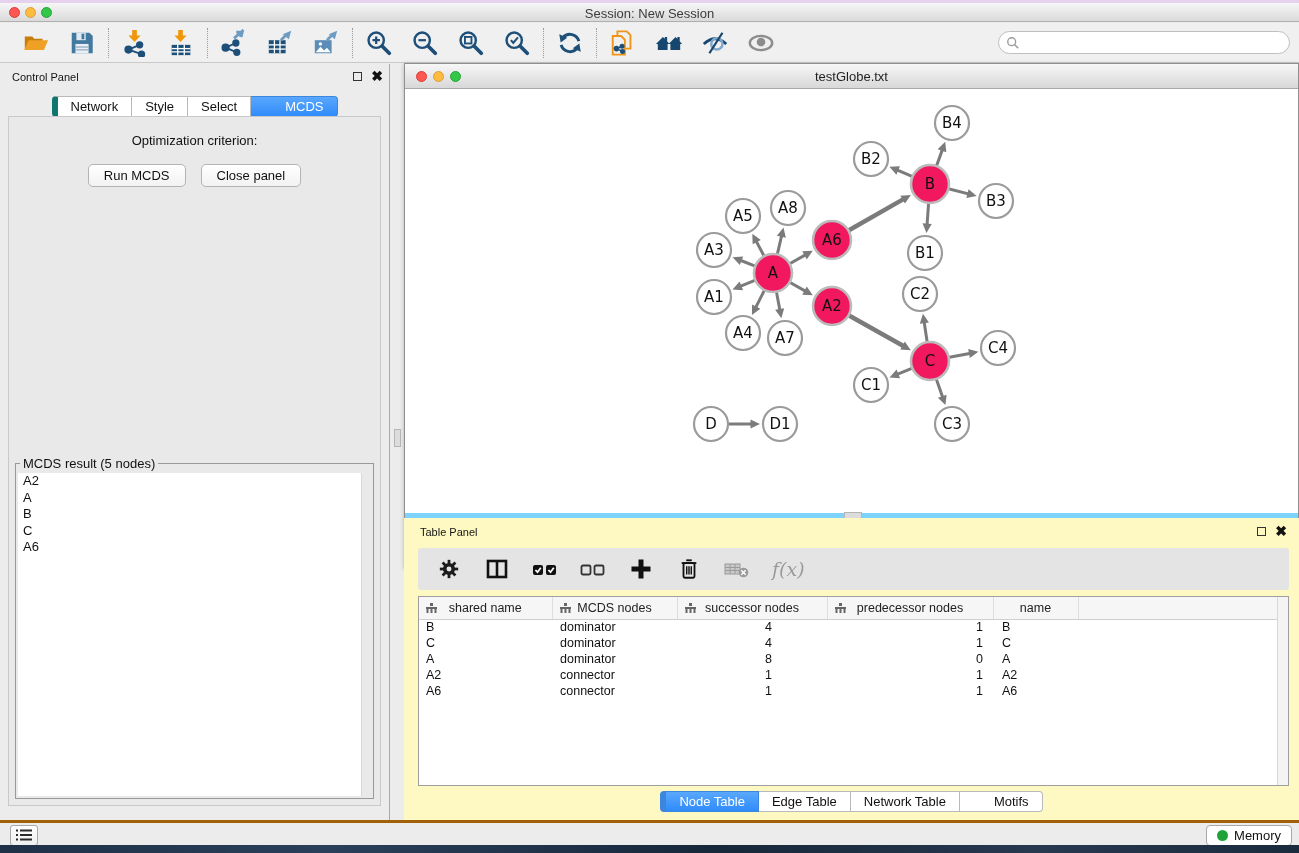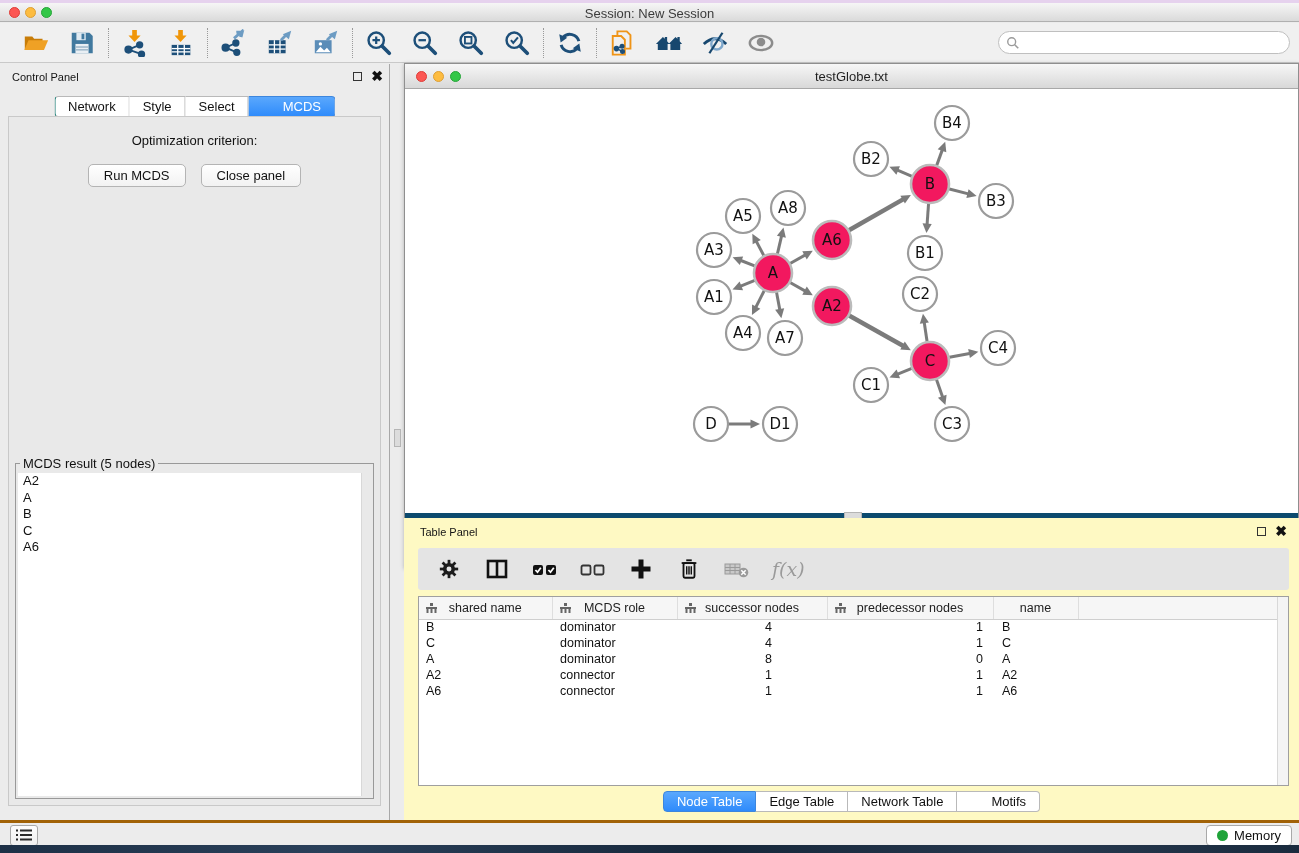--- a/index.html
+++ b/index.html
@@ -36,21 +36,21 @@
                    background:#ececec; border-right:1px solid #a8a8a8; }
   .panel-title { font-size:11px; color:#141414; }
   .cp-title { position:absolute; left:12px; top:7px; }
   .panel-btns { position:absolute; display:flex; align-items:center; gap:9px; }
   .cp-btns { top:7px; right:6px; }
   .float-box { width:9px; height:9px; border:1.5px solid #333; display:inline-block; }
   .close-x { font-size:14px; font-weight:bold; color:#111; line-height:10px; }
   .seg { display:flex; }
   .seg .tab { height:21px; line-height:20px; padding:0 13px; background:#fff; border:1px solid #b9b9b9;
               border-left:none; font-size:13px; color:#111; }
-  .seg .tab:first-child { border-left:1px solid #0f766e; border-radius:4px 0 0 4px;text-align:right; }
+  .seg .tab:first-child { border-left:6px solid #0f766e; border-radius:4px 0 0 4px;text-align:right; }
   .seg .tab:last-child { border-radius:0 4px 4px 0;padding-left:34px; }
   .seg .tab.sel { background:linear-gradient(#5aa8fd,#2f8bfb); border-color:#3d86dd; color:#fff; }
   .cp-tabs { position:absolute; top:32px; left:50%; transform:translateX(-50%); }
   .cp-body { position:absolute; left:8px; right:8px; top:52px; bottom:15px;
              background:#e9e9e9; border:1px solid #c9c9c9; }
   .opt-label { margin-top:16px; text-align:center; font-size:13px; color:#111; }
   .dropdown { margin:9px auto 0; width:314px; height:23px; position:relative; background:#fff;
               border:1px solid #b4b4b4; border-radius:4px; }
   .dd-text { position:absolute; left:9px; top:3px; font-size:13px; color:#111; white-space:nowrap; }
   .dd-stepper { position:absolute; right:0; top:0; width:21px; height:21px; border-radius:0 3px 3px 0;
@@ -65,21 +65,21 @@
   .mcds-fieldset { position:absolute; left:6px; right:6px; top:339px; bottom:6px;
                    border:1px solid #999; margin:0; padding:0; }
   .mcds-fieldset legend { font-size:13px; color:#111; margin-left:4px; padding:0 3px; }
   .mcds-listbox { position:absolute; left:2px; right:2px; top:2px; bottom:2px; background:#fff; overflow:hidden; }
   .mcds-scroll { position:absolute; right:0; top:0; bottom:0; width:10px; background:#e9e9e9;
                  border-left:1px solid #d8d8d8; }
   .mcds-item { font-size:13px; color:#111; line-height:16.5px; padding-left:5px; }
 
   
   .network-frame { position:absolute; left:404px; top:63px; width:895px; height:505px;
-                   background:#0c4a6e; border:1px solid #8f8f8f; box-shadow:0 1px 4px rgba(0,0,0,.25); }
+                   background:#7dd3fc; border:1px solid #8f8f8f; box-shadow:0 1px 4px rgba(0,0,0,.25); }
   .nf-titlebar { position:absolute; left:0; top:0; right:0; height:25px;
                  background:linear-gradient(#f7f7f7,#d8d8d8); border-bottom:1px solid #a8a8a8; }
   .nf-titlebar .traffic { top:7px; }
   .nf-titlebar .t-red { left:11px; } .nf-titlebar .t-yel { left:28px; } .nf-titlebar .t-grn { left:45px; }
   .nf-title { position:absolute; left:0; right:0; top:5px; text-align:center; font-size:13px; color:#1f1f1f; }
   .nf-canvas { position:absolute; left:0; top:25px; width:893px; height:424px; background:#fff; }
   .nf-grip { position:absolute; right:1px; bottom:1px; }
 
   
   .handle-v { position:absolute; left:394px; top:429px; width:7px; height:18px;
@@ -585,21 +585,21 @@
                   <rect x="0.5" y="6" width="2" height="4" fill="#666"></rect>
                   <rect x="4.5" y="6" width="2" height="4" fill="#666"></rect>
                   <rect x="8.5" y="6" width="2" height="4" fill="#666"></rect>
                 </svg><span>shared name</span></th>
               <th><svg width="11" height="10" class="ns-icon">
                   <rect x="4" y="0" width="3" height="3" fill="#666"></rect>
                   <rect x="0" y="4" width="11" height="2" fill="#666"></rect>
                   <rect x="0.5" y="6" width="2" height="4" fill="#666"></rect>
                   <rect x="4.5" y="6" width="2" height="4" fill="#666"></rect>
                   <rect x="8.5" y="6" width="2" height="4" fill="#666"></rect>
-                </svg><span>MCDS role</span></th>
+                </svg><span>MCDS nodes</span></th>
               <th><svg width="11" height="10" class="ns-icon">
                   <rect x="4" y="0" width="3" height="3" fill="#666"></rect>
                   <rect x="0" y="4" width="11" height="2" fill="#666"></rect>
                   <rect x="0.5" y="6" width="2" height="4" fill="#666"></rect>
                   <rect x="4.5" y="6" width="2" height="4" fill="#666"></rect>
                   <rect x="8.5" y="6" width="2" height="4" fill="#666"></rect>
                 </svg><span>successor nodes</span></th>
               <th><svg width="11" height="10" class="ns-icon">
                   <rect x="4" y="0" width="3" height="3" fill="#666"></rect>
                   <rect x="0" y="4" width="11" height="2" fill="#666"></rect>

